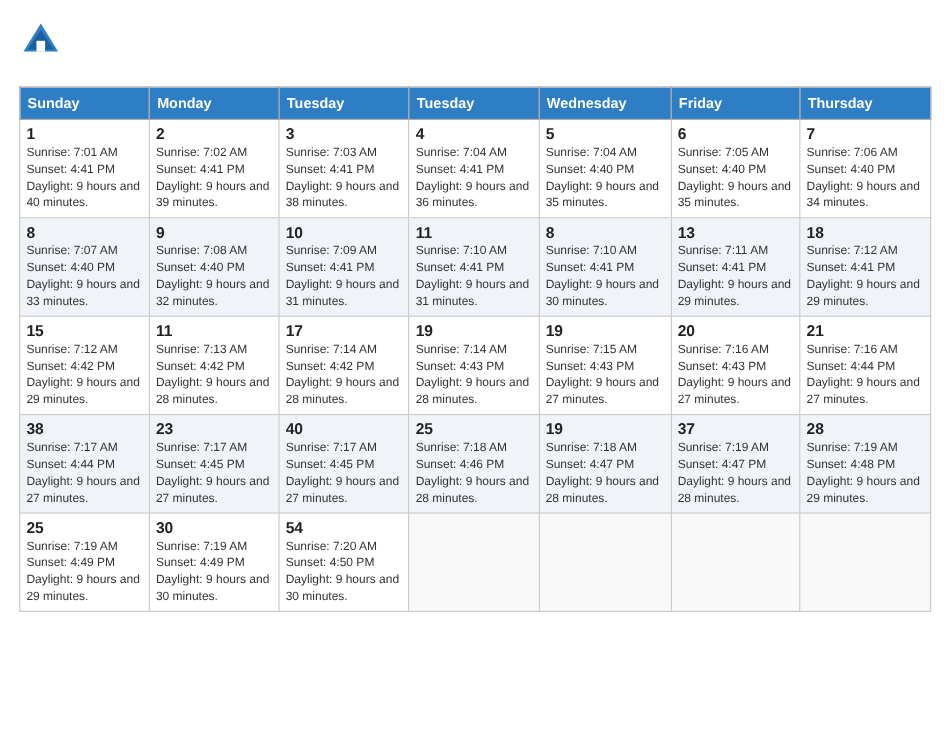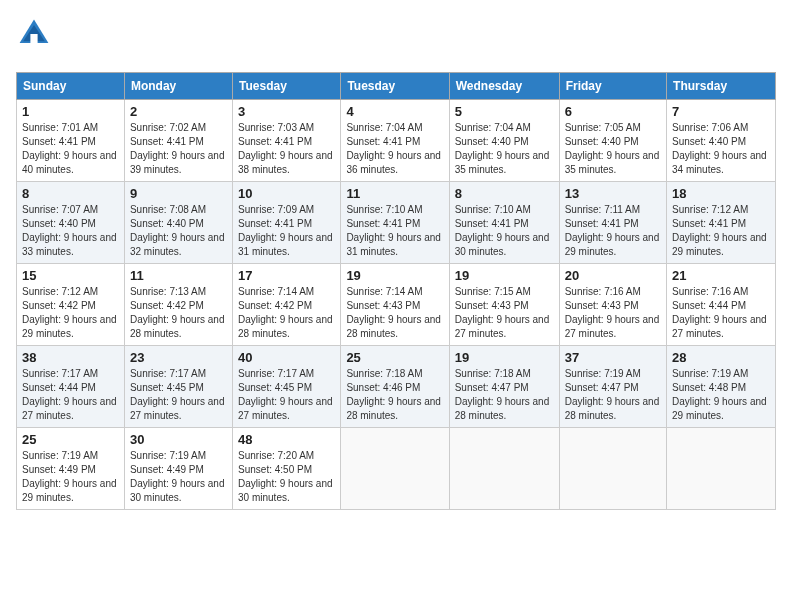--- a/index.html
+++ b/index.html
@@ -364,21 +364,21 @@
         </td>
         <td>
           <span class="day-num">30</span>
           <div class="day-info">
             Sunrise: 7:19 AM<br>
             Sunset: 4:49 PM<br>
             Daylight: 9 hours and 30 minutes.
           </div>
         </td>
         <td>
-          <span class="day-num">48</span>
+          <span class="day-num">54</span>
           <div class="day-info">
             Sunrise: 7:20 AM<br>
             Sunset: 4:50 PM<br>
             Daylight: 9 hours and 30 minutes.
           </div>
         </td>
         <td class="empty-cell"></td>
         <td class="empty-cell"></td>
         <td class="empty-cell"></td>
         <td class="empty-cell"></td>

